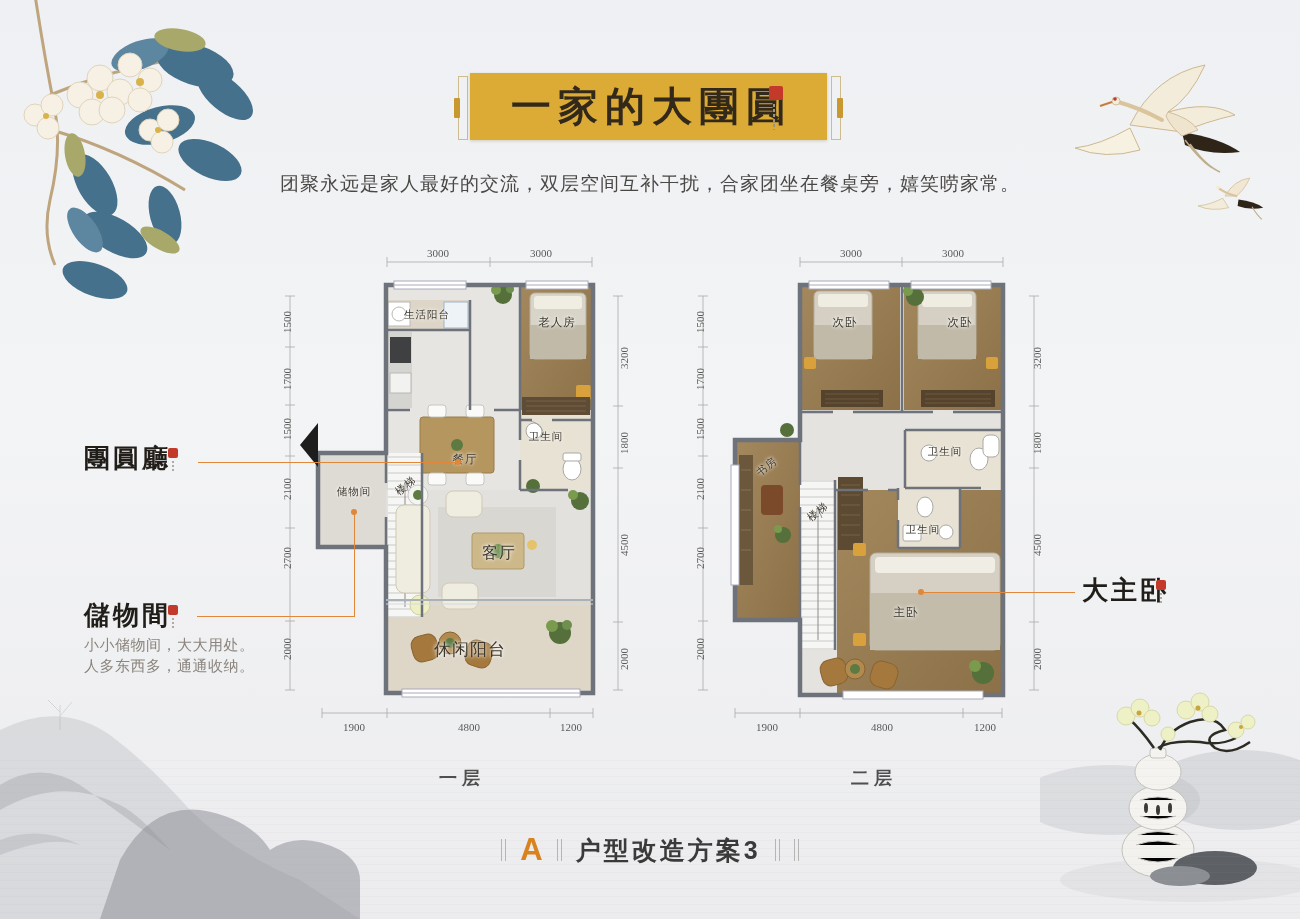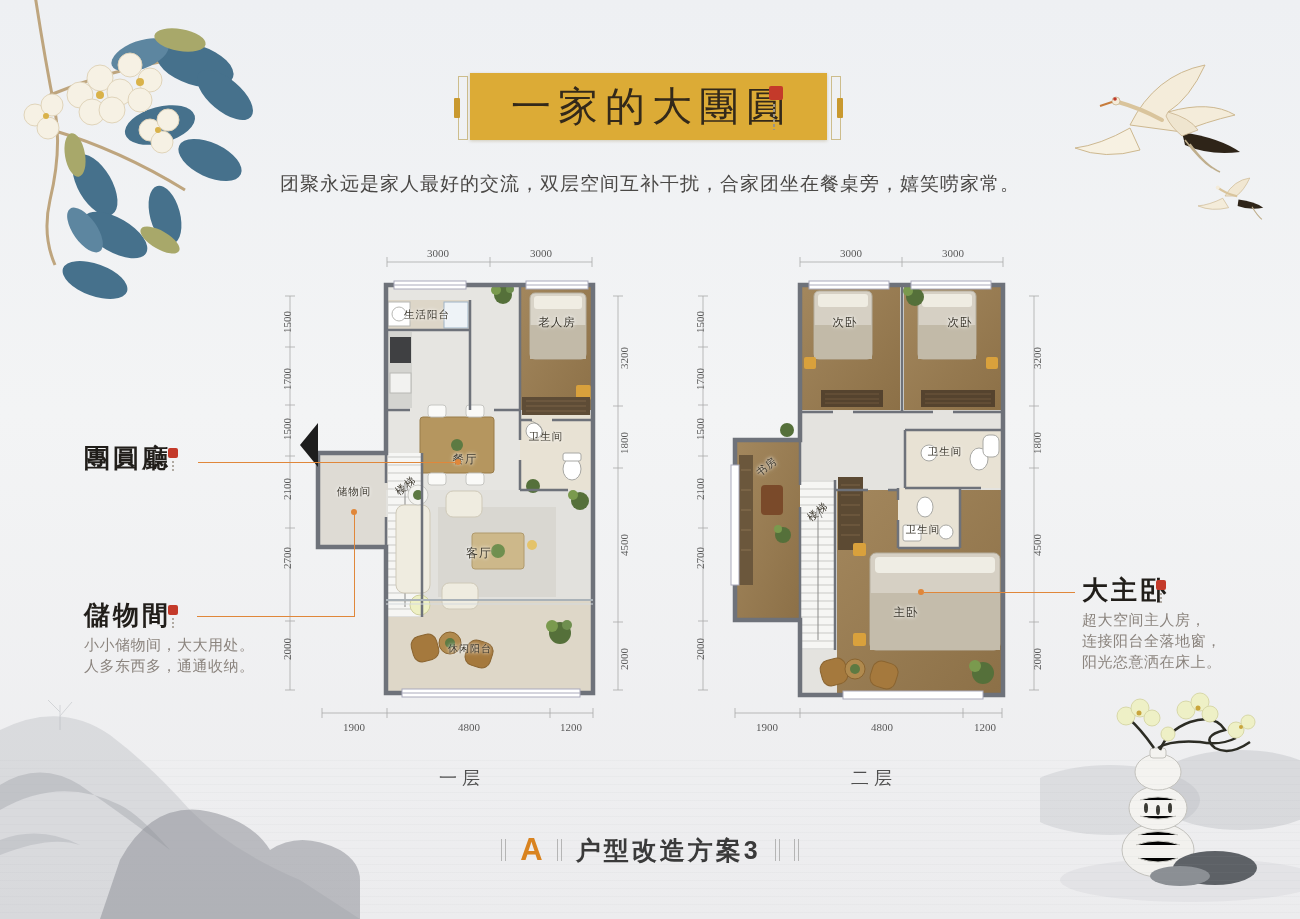--- a/index.html
+++ b/index.html
@@ -3,21 +3,21 @@
 <meta charset="utf-8">
 <style>
   html,body{margin:0;padding:0;}
   #stage{position:relative;width:1300px;height:919px;overflow:hidden;
     font-family:"Liberation Sans","DejaVu Sans",sans-serif;
     background:linear-gradient(180deg,#eef0f3 0%,#f3f4f5 45%,#ececee 100%);}
   .abs{position:absolute;}
   
   #banner{left:470px;top:73px;width:357px;height:67px;background:#dcab36;
     display:flex;align-items:center;justify-content:center;box-shadow:0 1px 3px rgba(120,90,20,.25);}
-  #banner-title{font-family:"DejaVu Serif","Liberation Serif",serif;font-weight:400;
+  #banner-title{font-family:"DejaVu Serif","Liberation Serif",serif;font-weight:700;
     font-size:40px;letter-spacing:7px;color:#33291a;padding-left:7px;text-align:center;}
   .scroll-end{width:8px;height:62px;border:1px solid #cdbd8c;background:transparent;top:76px;}
   .scroll-knob{width:6px;height:20px;background:#c9992f;top:98px;border-radius:1px;}
   .seal{background:#c43a2a;border-radius:2px;}
   #banner-seal{left:769px;top:86px;width:14px;height:14px;}
   #banner-seal-text{left:773px;top:104px;width:2px;height:26px;
     background:repeating-linear-gradient(180deg,#9a9488 0 3px,transparent 3px 5px);}
   #subtitle{left:0;top:171px;width:1300px;text-align:center;font-size:19px;color:#4a4846;letter-spacing:1px;}
   
   .anno-title{font-family:Liberation Mono, monospace;font-weight:900;
@@ -27,21 +27,21 @@
   .anno-seal-tail{width:2px;height:12px;background:repeating-linear-gradient(180deg,#b0aaa2 0 2px,transparent 2px 4px);}
   .leader{background:#e0873a;}
   .leader-dot{width:6px;height:6px;border-radius:50%;background:#e0873a;}
   
   .dim{position:absolute;font-family:"Liberation Serif","DejaVu Serif",serif;font-size:11px;color:#5a5a5a;
     transform:translate(-50%,-50%);white-space:nowrap;}
   .dim.v{transform:translate(-50%,-50%) rotate(-90deg);}
   .room-label{position:absolute;font-size:10.5px;color:#3c382e;letter-spacing:1px;white-space:nowrap;
     transform:translate(-50%,-50%);text-shadow:0 0 3px rgba(255,255,255,.95),0 0 5px rgba(255,255,255,.8);}
   .room-label.rot{transform:translate(-50%,-50%) rotate(-38deg);}
-  .floor-label{position:absolute;font-size:18px;color:#4f4f4f;letter-spacing:5px;transform:translate(-50%,-50%);}
+  .floor-label{position:absolute;font-size:18px;color:#4f4f4f;letter-spacing:5px;transform:translate(-50%,-50%);font-weight:bold;}
   
   #footer-row{left:0;top:832px;width:1300px;display:flex;align-items:center;justify-content:center;gap:14px;}
   .vbars{width:3px;height:22px;border-left:1px solid #b5b5b5;border-right:1px solid #b5b5b5;}
   #scheme-letter{font-size:31px;font-weight:bold;color:#d9831f;}
   .scheme-text{font-size:25px;font-weight:bold;color:#3a3a3a;letter-spacing:3px;}
   #disclaimer{left:0;top:876px;width:1300px;text-align:center;font-size:12px;color:#4c4c4c;letter-spacing:3.5px;}
   
   #water{left:0;top:760px;width:1300px;height:159px;opacity:.35;
     background:repeating-linear-gradient(180deg,rgba(160,166,172,.18) 0 1px,transparent 1px 8px);}
 </style>
@@ -429,22 +429,22 @@
       <rect x="48" y="220" width="8" height="120" fill="#fff" stroke="#aab" stroke-width="1"></rect>
     </g>
   </svg>
 
   <span class="room-label" style="left:427px;top:315px">生活阳台</span>
   <span class="room-label" style="left:557px;top:322px;font-size:11.5px">老人房</span>
   <span class="room-label" style="left:546px;top:437px">卫生间</span>
   <span class="room-label" style="left:465px;top:459px;font-size:11.5px">餐厅</span>
   <span class="room-label" style="left:354px;top:492px">储物间</span>
   <span class="room-label rot" style="left:406px;top:486px">楼梯</span>
-  <span class="room-label" style="left:479px;top:553px;font-size:12px">客厅</span>
-  <span class="room-label" style="left:470px;top:649px;font-size:10px">休闲阳台</span>
+  <span class="room-label" style="left:499px;top:553px;font-size:16px">客厅</span>
+  <span class="room-label" style="left:470px;top:649px;font-size:17px">休闲阳台</span>
 
   <span class="dim" style="left:438px;top:253px">3000</span>
   <span class="dim" style="left:541px;top:253px">3000</span>
   <span class="dim v" style="left:287px;top:322px">1500</span>
   <span class="dim v" style="left:287px;top:379px">1700</span>
   <span class="dim v" style="left:287px;top:429px">1500</span>
   <span class="dim v" style="left:287px;top:489px">2100</span>
   <span class="dim v" style="left:287px;top:558px">2700</span>
   <span class="dim v" style="left:287px;top:649px">2000</span>
   <span class="dim v" style="left:624px;top:358px">3200</span>
@@ -500,25 +500,20 @@
   </div>
   <div class="abs leader" style="left:197px;top:616px;width:157px;height:1px"></div>
   <div class="abs leader" style="left:354px;top:514px;width:1px;height:103px"></div>
   <div class="abs leader-dot" style="left:351px;top:509px"></div>
 
   <div class="abs" style="left:1082px;top:573px">
     <span class="anno-title">大主卧</span>
   </div>
   <div class="abs seal anno-seal" style="left:1156px;top:580px"></div>
   <div class="abs anno-seal-tail" style="left:1160px;top:593px"></div>
-  <div class="abs anno-body" style="left:1082px;top:609px">
-    <div>超大空间主人房，</div>
-    <div>连接阳台全落地窗，</div>
-    <div>阳光恣意洒在床上。</div>
-  </div>
   <div class="abs leader" style="left:924px;top:592px;width:151px;height:1px"></div>
   <div class="abs leader-dot" style="left:918px;top:589px"></div>
 
   <div id="footer-row" class="abs">
     <span class="vbars"></span>
     <span id="scheme-letter">A</span>
     <span class="vbars"></span>
     <span class="scheme-text">户型改造方案3</span>
     <span class="vbars"></span>
     <span class="vbars"></span>

